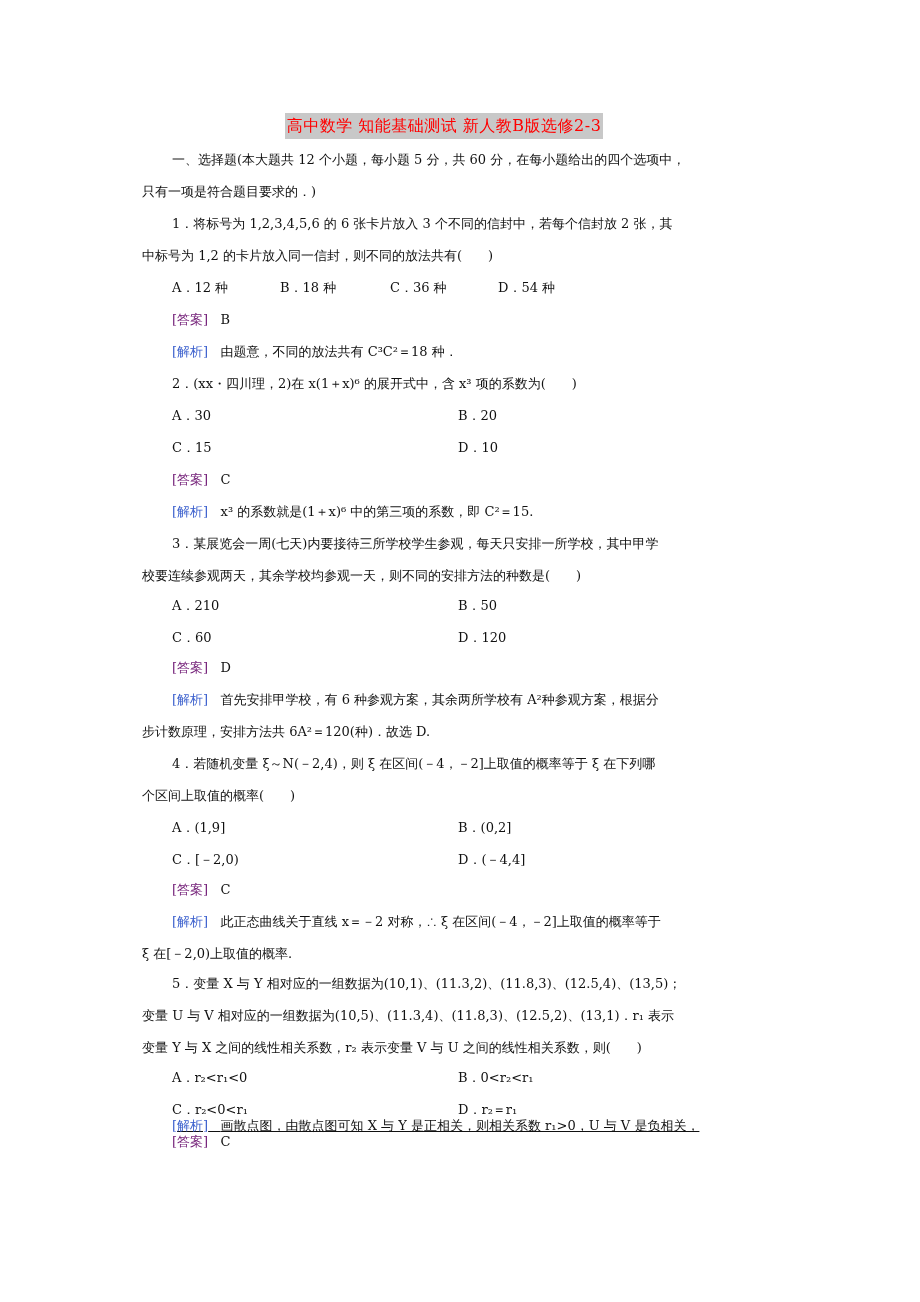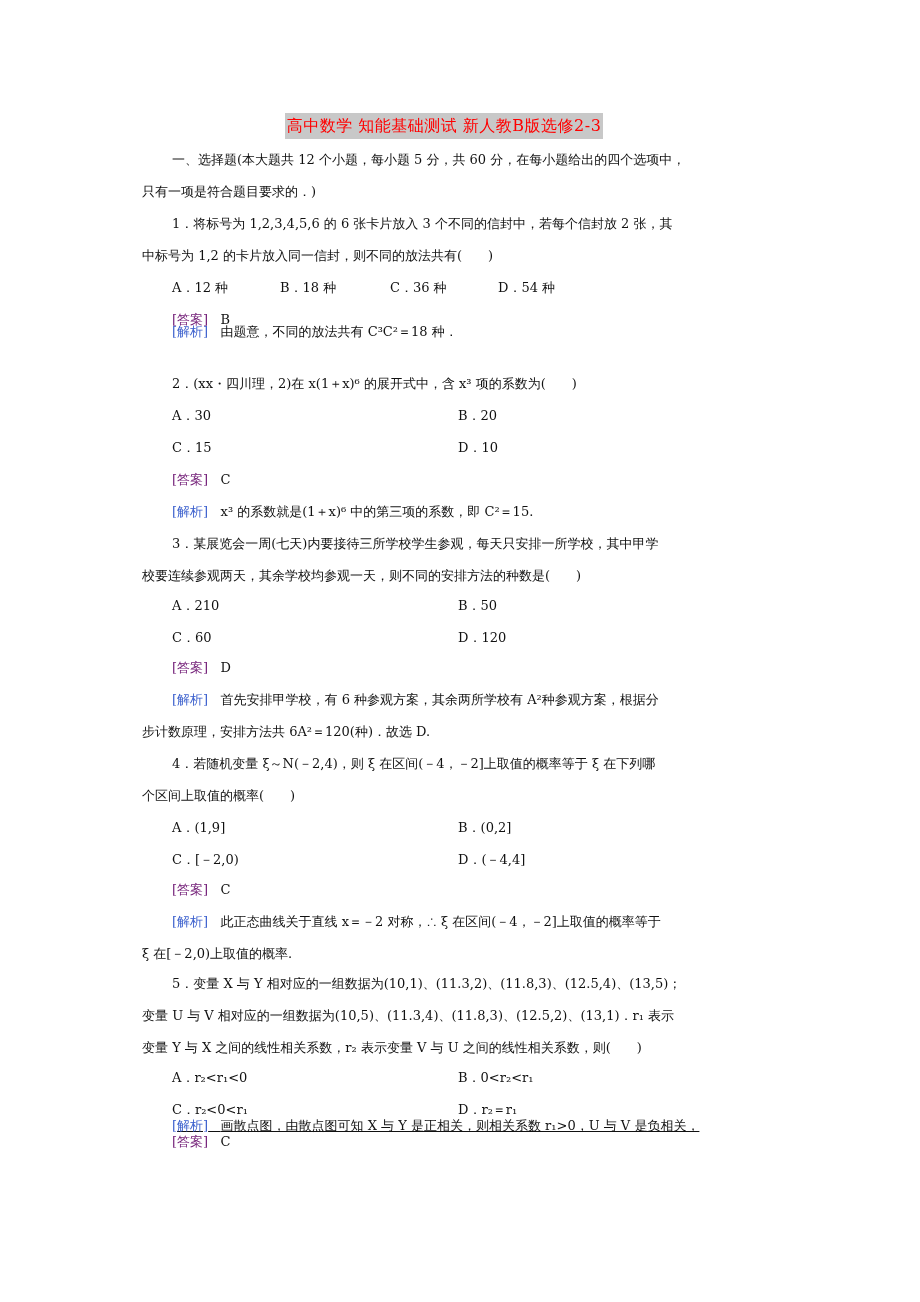--- a/index.html
+++ b/index.html
@@ -25,21 +25,21 @@
 <div class="line" style="top:214px;left:172px;">1．将标号为 1,2,3,4,5,6 的 6 张卡片放入 3 个不同的信封中，若每个信封放 2 张，其</div>
 <div class="line" style="top:246px;left:142px;">中标号为 1,2 的卡片放入同一信封，则不同的放法共有(　　)</div>
 <div class="line" style="top:278px;left:172px;">A．12 种</div>
 <div class="line" style="top:278px;left:280px;">B．18 种</div>
 <div class="line" style="top:278px;left:390px;">C．36 种</div>
 <div class="line" style="top:278px;left:498px;">D．54 种</div>
 <div class="line" style="top:310px;left:172px;">
   <span class="lbl-ans">[答案]</span>&nbsp;&nbsp;
   <span>B</span>
 </div>
-<div class="line" style="top:322px;left:172px;">
+<div class="line" style="top:342px;left:172px;">
   <span class="lbl-ana">[解析]</span>&nbsp;&nbsp;
   <span>由题意，不同的放法共有 C³C²＝18 种．</span>
 </div>
 
 <div class="line" style="top:374px;left:172px;">2．(xx・四川理，2)在 x(1＋x)⁶ 的展开式中，含 x³ 项的系数为(　　)</div>
 <div class="line" style="top:406px;left:172px;">A．30</div>
 <div class="line" style="top:406px;left:458px;">B．20</div>
 <div class="line" style="top:438px;left:172px;">C．15</div>
 <div class="line" style="top:438px;left:458px;">D．10</div>
 <div class="line" style="top:470px;left:172px;">

